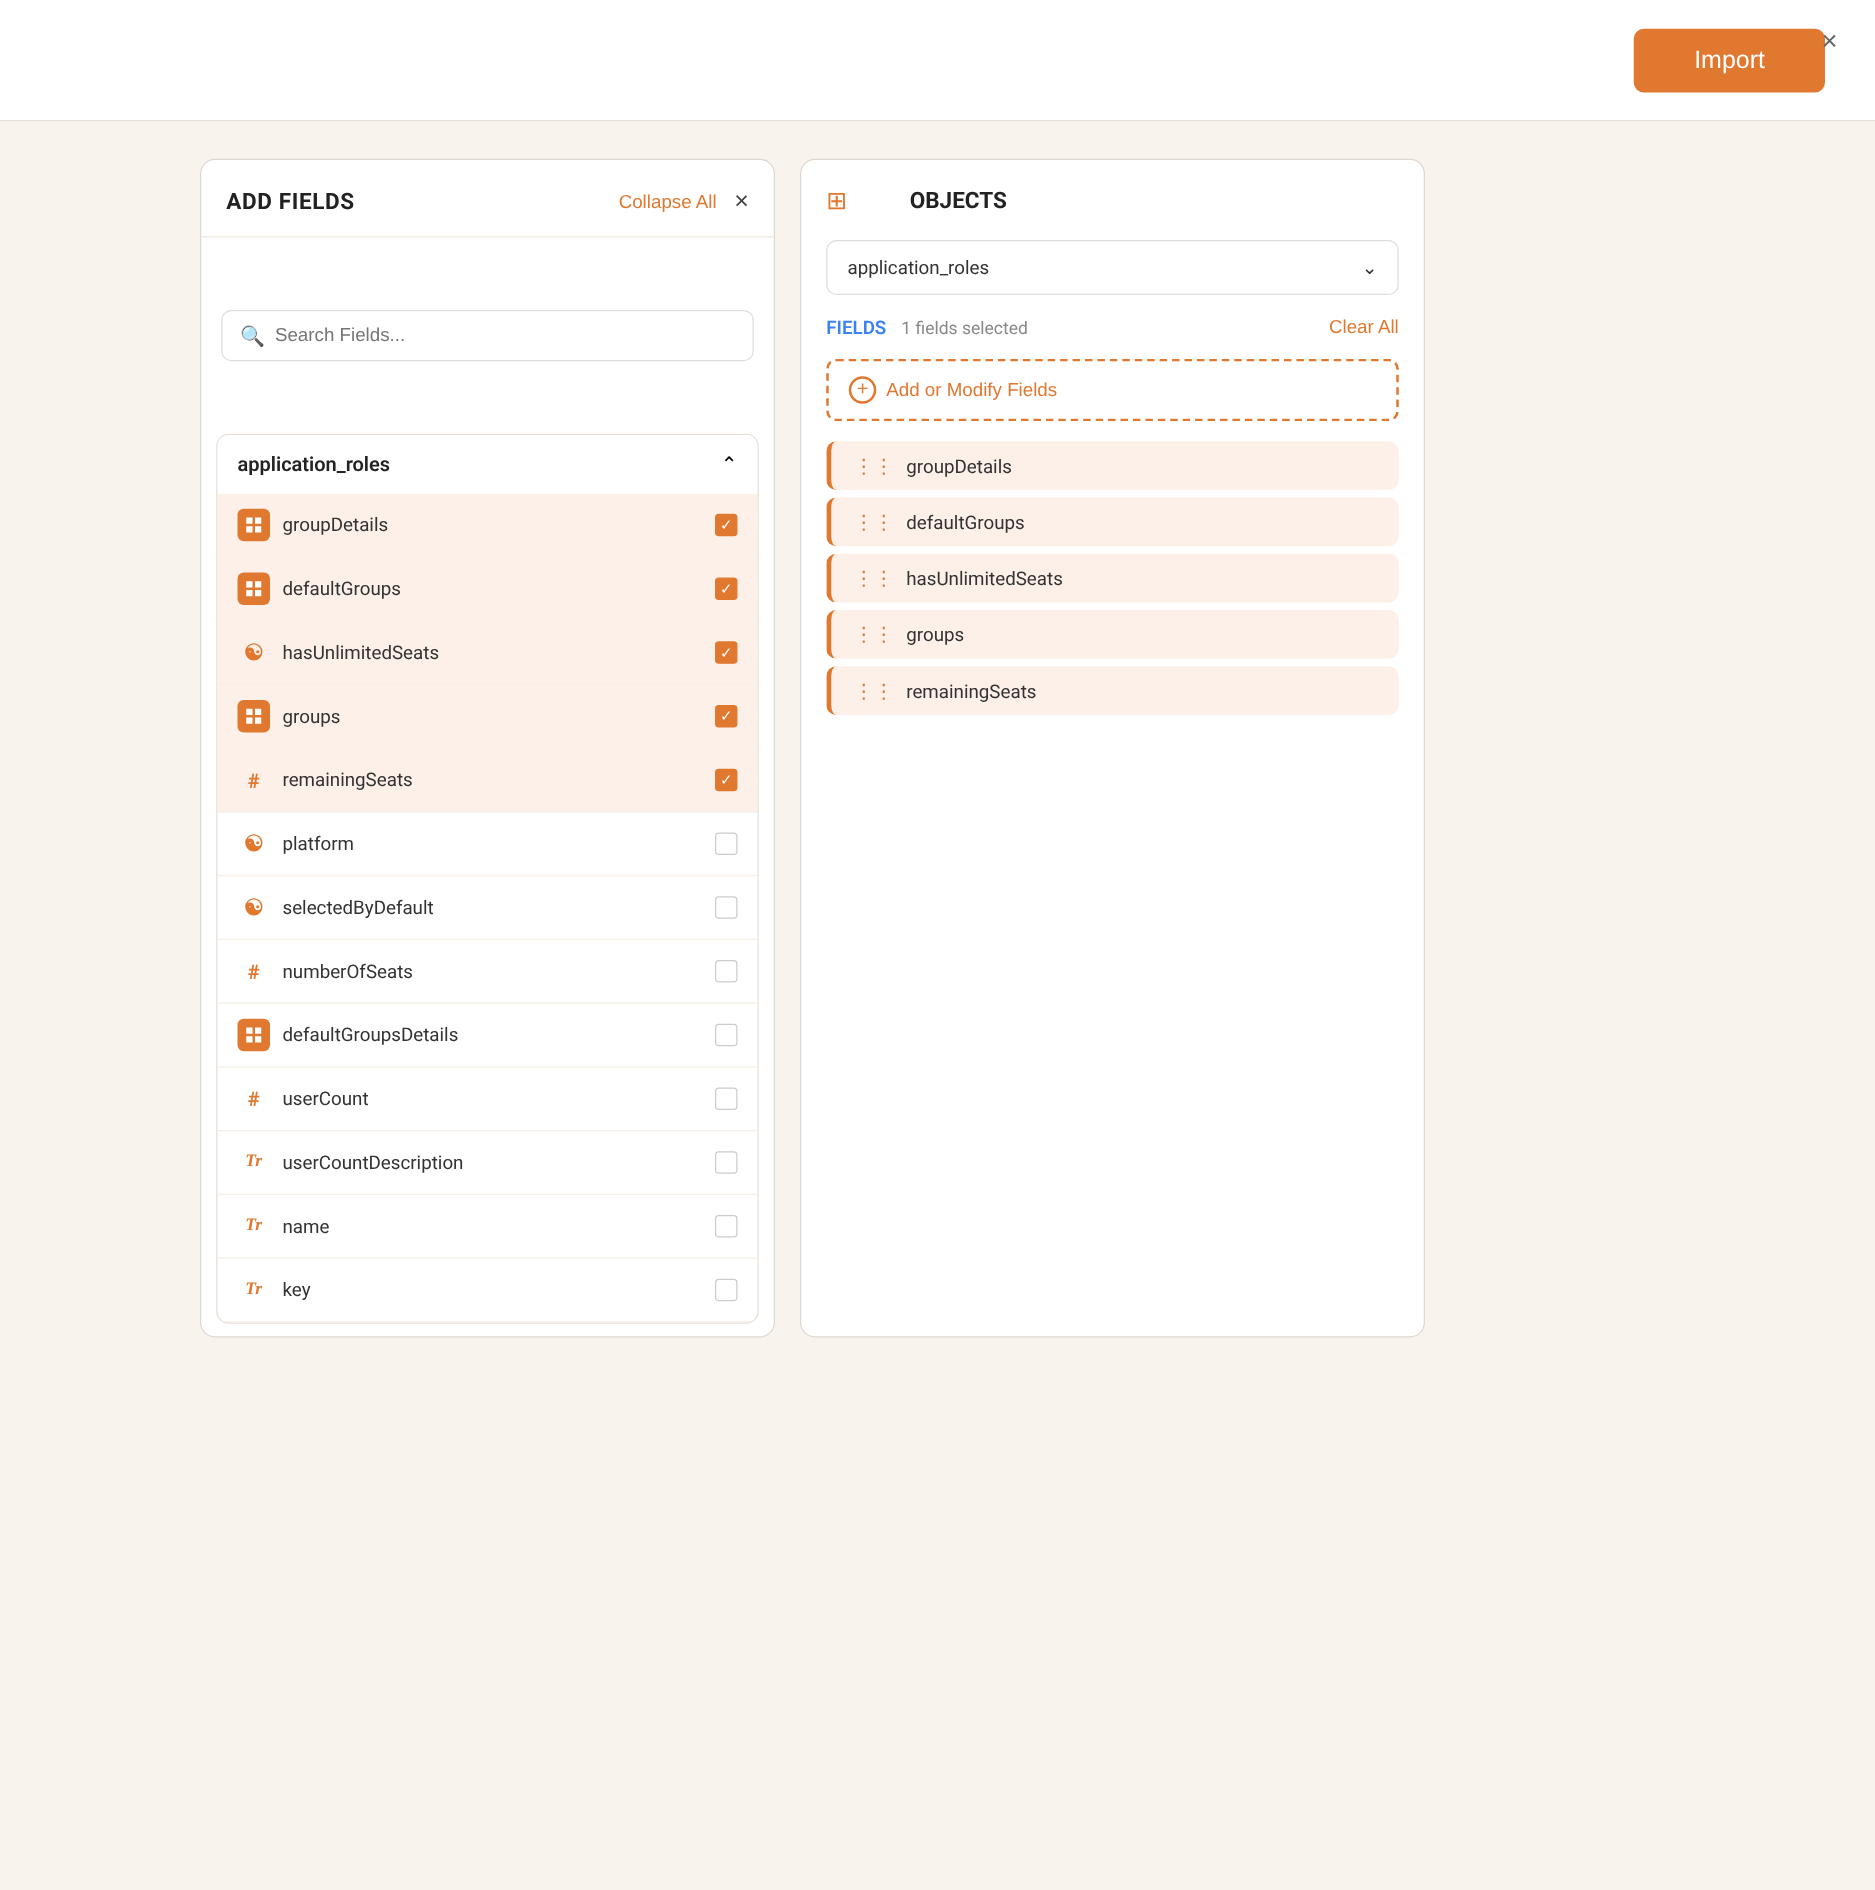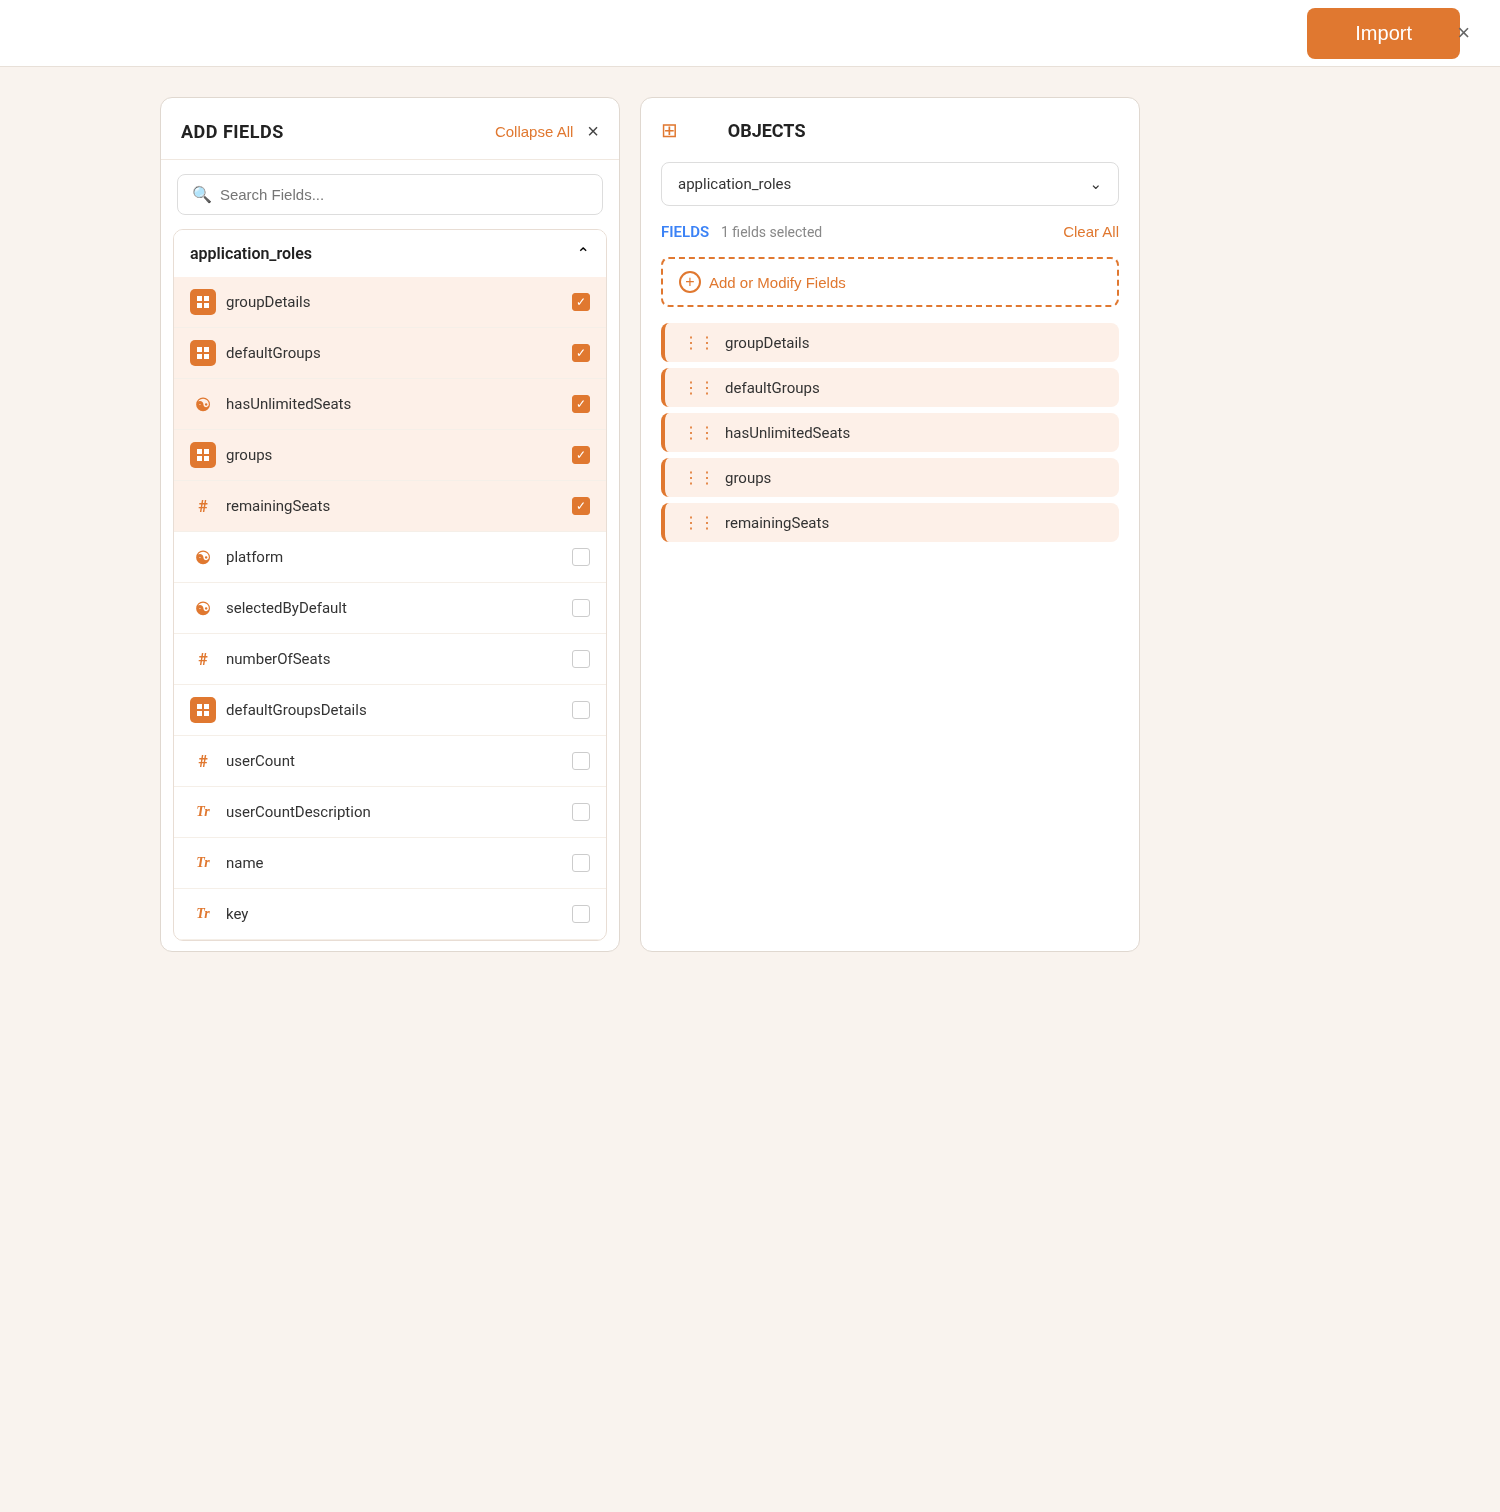--- a/index.html
+++ b/index.html
@@ -6,21 +6,21 @@
     body {
       font-family: -apple-system, BlinkMacSystemFont, 'Segoe UI', Roboto, sans-serif;
       background: #f9f3ee;
       width: 1500px;
       min-height: 1512px;
       position: relative;
     }
 
     .top-bar {
       background: #fff;
-      height: 67px;
+      height: 97px;
       display: flex;
       align-items: center;
       justify-content: flex-end;
       padding: 0 40px;
       border-bottom: 1px solid #e8e0d8;
     }
 
     .close-btn-top {
       position: absolute;
       top: 20px;
@@ -52,20 +52,21 @@
 
     .left-panel {
       background: #fff;
       border: 1px solid #e0d8d0;
       border-radius: 12px;
       width: 460px;
       margin: 30px 20px 30px 0;
       overflow: hidden;
       display: flex;
       flex-direction: column;
+      gap: 44px;
     }
 
     .left-panel-header {
       display: flex;
       align-items: center;
       justify-content: space-between;
       padding: 22px 20px 16px 20px;
       border-bottom: 1px solid #f0e8e0;
     }
 

